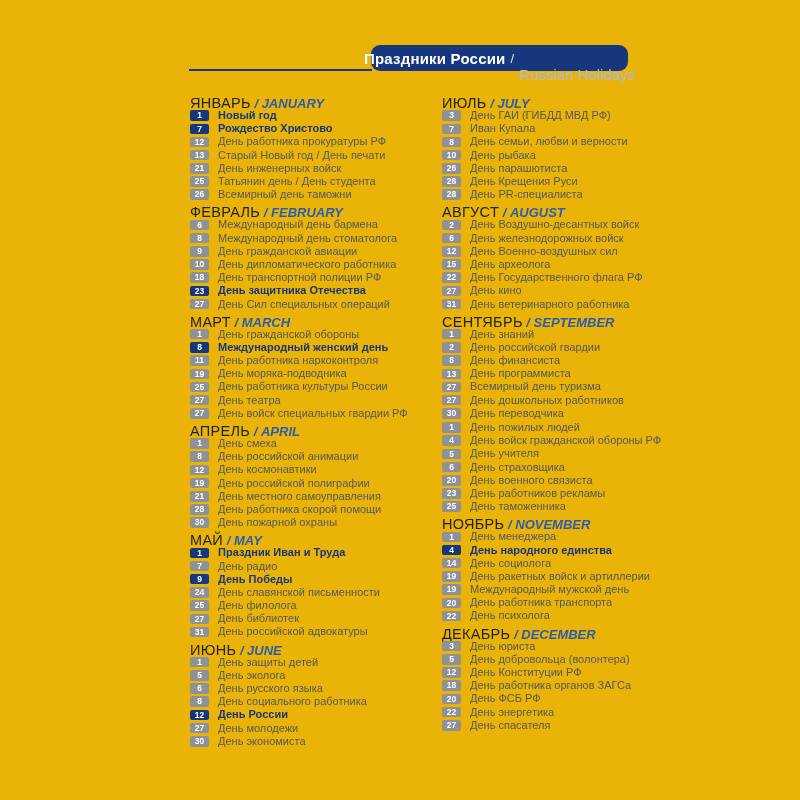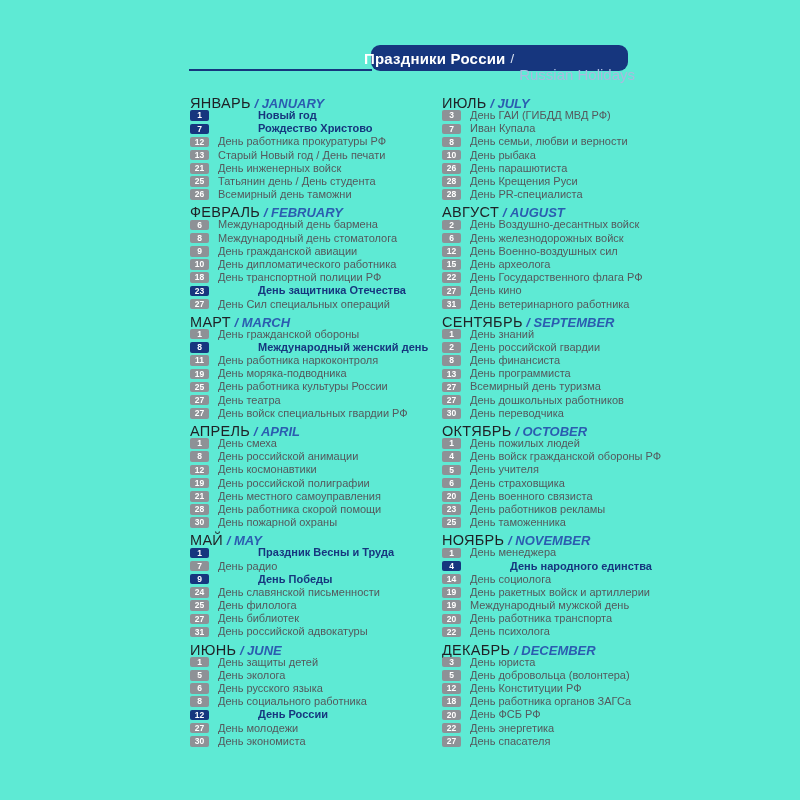--- a/index.html
+++ b/index.html
@@ -1,16 +1,16 @@
 <!DOCTYPE html>
 <html><head>
 <meta charset="utf-8">
 <style>
   html,body{margin:0;padding:0;background:#ffffff;}
-  .page{position:relative;width:800px;height:800px;background:#5eead4;font-family:"Liberation Sans",sans-serif;overflow:hidden;}
+  .page{position:relative;width:800px;height:800px;background:#eab308;font-family:"Liberation Sans",sans-serif;overflow:hidden;}
 
   
   .tab{position:absolute;left:371px;top:45px;width:257px;height:26px;background:#16367e;border-radius:9px;display:flex;align-items:center;justify-content:center;white-space:nowrap;}
   .tab .ru{color:#ffffff;font-weight:bold;font-size:15px;letter-spacing:.2px;}
   .tab .sep{color:#dbe3f2;font-size:13px;margin:0 5px;}
   .tab .en{color:#a9bbdf;font-size:15px;margin-top:32px;}
   .rule{position:absolute;left:189px;top:68.5px;width:183px;height:2.6px;background:#16367e;}
 
   
   .col{position:absolute;top:93px;width:218px;}
@@ -20,21 +20,21 @@
   
   .month{margin:0 0 1px 0;}
   .mh{margin:0 0 3px 0;line-height:13px;height:13px;white-space:nowrap;}
   .mh .ru{font-size:14.5px;font-weight:normal;color:#1f2126;letter-spacing:.3px;}
   .mh .en{font-size:13px;font-weight:bold;font-style:italic;color:#2b5cb0;}
 
   .row{display:flex;align-items:center;height:13.2px;white-space:nowrap;}
   .badge{flex:0 0 19px;width:19px;height:10.5px;border-radius:2px;background:#8e9196;color:#ffffff;font-size:8.5px;font-weight:bold;display:flex;align-items:center;justify-content:center;margin-right:9px;line-height:1;}
   .title{font-size:11px;color:#55585c;line-height:1;}
   .row.official .badge{background:#16367e;}
-  .row.official .title{color:#16367e;font-weight:bold;margin-left:40px;}
+  .row.official .title{color:#16367e;font-weight:bold;}
 </style>
 </head>
 <body>
 
 <div class="page">
   <div class="rule"></div>
   <div class="tab">
     <span class="ru">Праздники России</span>
     <span class="sep">/</span>
     <span class="en">Russian Holidays</span>
@@ -161,21 +161,21 @@
         </div>
         <div class="row">
           <span class="badge">30</span>
           <span class="title">День пожарной охраны</span>
         </div>
       </section>
       <section class="month">
         <h2 class="mh"><span class="ru">МАЙ</span><span class="en"> / MAY</span></h2>
         <div class="row official">
           <span class="badge">1</span>
-          <span class="title">Праздник Весны и Труда</span>
+          <span class="title">Праздник Иван и Труда</span>
         </div>
         <div class="row">
           <span class="badge">7</span>
           <span class="title">День радио</span>
         </div>
         <div class="row official">
           <span class="badge">9</span>
           <span class="title">День Победы</span>
         </div>
         <div class="row">
@@ -315,21 +315,20 @@
         <div class="row">
           <span class="badge">27</span>
           <span class="title">День дошкольных работников</span>
         </div>
         <div class="row">
           <span class="badge">30</span>
           <span class="title">День переводчика</span>
         </div>
       </section>
       <section class="month">
-        <h2 class="mh"><span class="ru">ОКТЯБРЬ</span><span class="en"> / OCTOBER</span></h2>
         <div class="row">
           <span class="badge">1</span>
           <span class="title">День пожилых людей</span>
         </div>
         <div class="row">
           <span class="badge">4</span>
           <span class="title">День войск гражданской обороны РФ</span>
         </div>
         <div class="row">
           <span class="badge">5</span>

